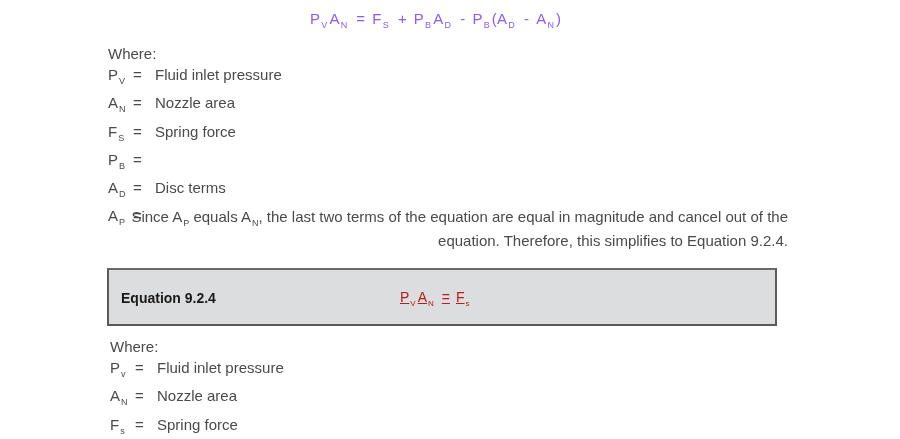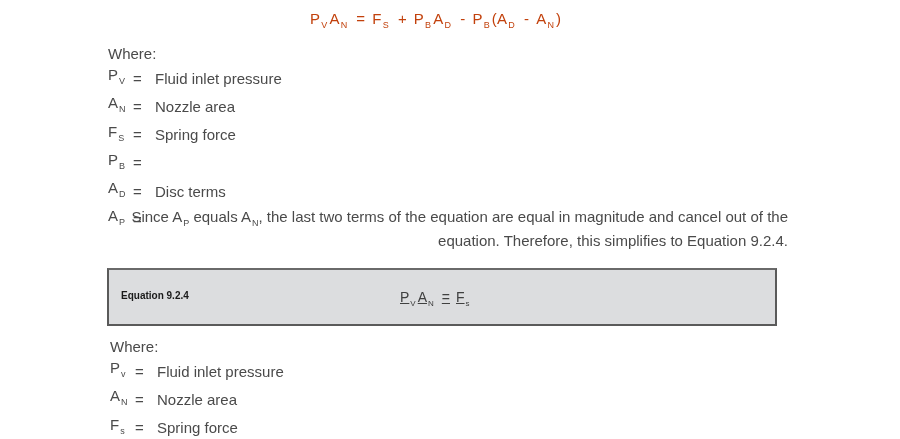--- a/index.html
+++ b/index.html
@@ -11,21 +11,21 @@
       width: 900px;
       height: 439px;
       position: relative;
       overflow: hidden;
       font-family: "Liberation Sans", sans-serif;
       color: #4a4a4a;
     }
     .eq {
       position: absolute;
       font-size: 15px;
-      color: #c2410c;
+      color: #8b5cf6;
       white-space: nowrap;
       letter-spacing: 0.2px;
     }
     .eq sub {
       font-size: 9px;
       vertical-align: -4px;
       margin-left: 1px;
       margin-right: 2px;
     }
     .eq .op {
@@ -36,21 +36,21 @@
       left: 108px;
       font-size: 15px;
       line-height: 21.2px;
       color: #4a4a4a;
     }
     .where-label {
       margin: 0;
     }
     .def-row {
       display: flex;
-      align-items: center;
+      align-items: flex-start;
       white-space: nowrap;
     }
     .def-sym {
       display: inline-block;
       width: 22px;
     }
     .def-sym sub {
       font-size: 9px;
       vertical-align: -4px;
       margin-left: 1px;
@@ -88,30 +88,30 @@
       background: #dcdddf;
       border: 2px solid #5a5a5a;
       border-top-color: #6a6a6a;
       border-left-color: #5a5a5a;
       box-sizing: content-box;
     }
     .eq-box-title {
       position: absolute;
       left: 12px;
       top: 20px;
-      font-size: 10px;
+      font-size: 14px;
       font-weight: bold;
       color: #1a1a1a;
     }
     .eq-box-formula {
       position: absolute;
       left: 291px;
       top: 19px;
       font-size: 14px;
-      color: #404040;
+      color: #b91c1c;
       white-space: nowrap;
       text-decoration: underline;
     }
     .eq-box-formula sub {
       font-size: 8px;
       vertical-align: -4px;
       margin-left: 1px;
       margin-right: 2px;
     }
     .eq-box-formula .op {

